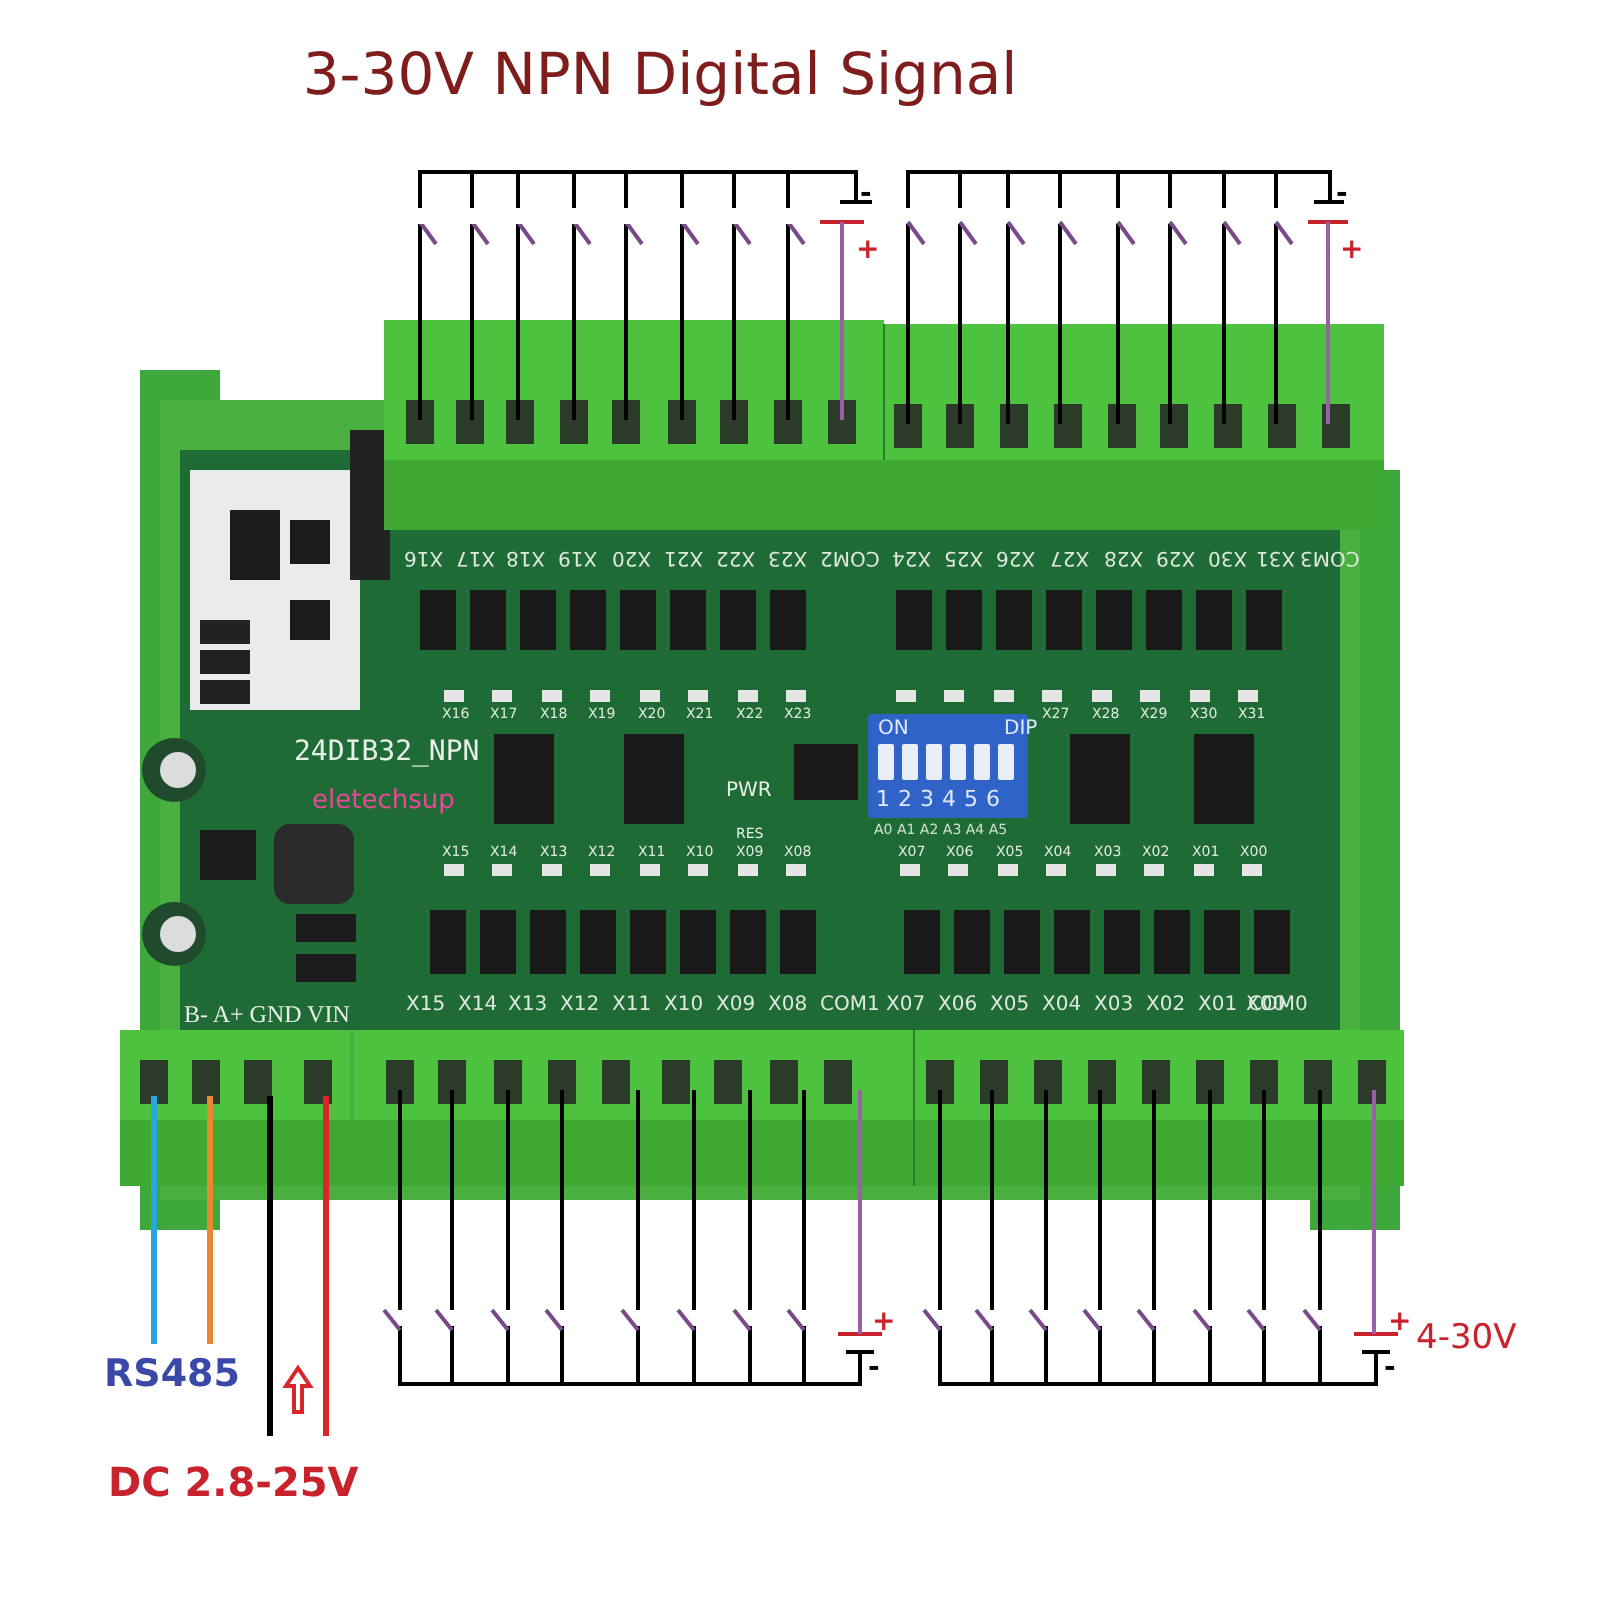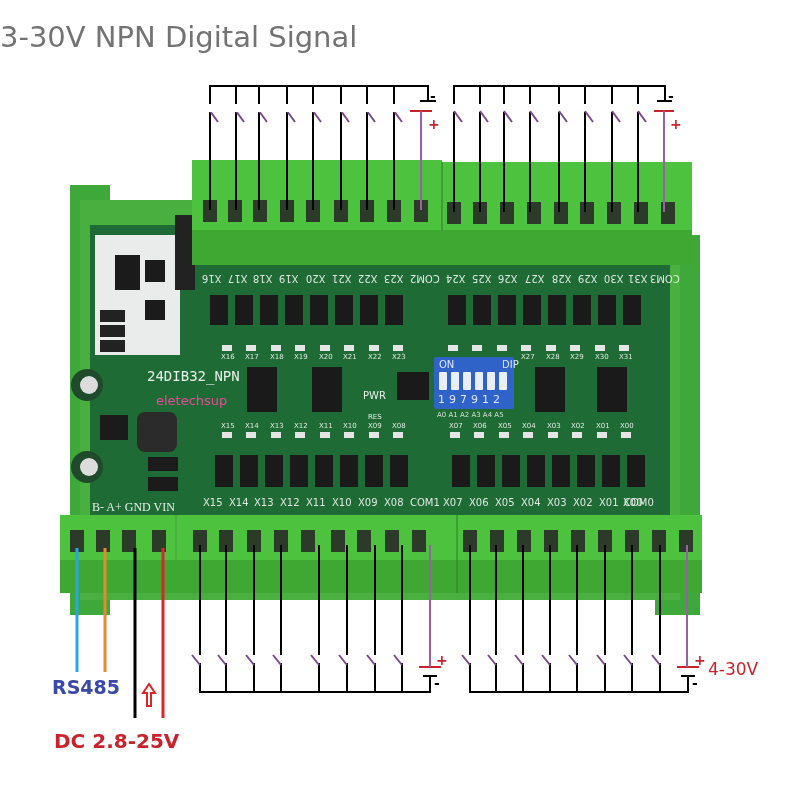--- a/index.html
+++ b/index.html
@@ -1,17 +1,17 @@
 <!DOCTYPE html>
 <html><head>
 <meta charset="utf-8">
 <style>
   html,body{margin:0;padding:0;background:#ffffff;}
   body{width:800px;height:800px;position:relative;overflow:hidden;font-family:"DejaVu Sans",sans-serif;}
-  .title{position:absolute;left:0;top:20px;width:660px;text-align:left;color:#737373;font-size:29px;font-family:"DejaVu Sans",sans-serif;}
+  .title{position:absolute;left:0;top:20px;width:660px;text-align:center;color:#7f1d1d;font-size:29px;font-family:"DejaVu Sans",sans-serif;}
   svg{position:absolute;left:0;top:0;}
   .rs485{position:absolute;left:52px;top:676px;color:#3a49a8;font-size:19px;font-weight:bold;font-family:"DejaVu Sans",sans-serif;}
   .dc{position:absolute;left:54px;top:729px;color:#c8232c;font-size:20px;font-weight:bold;font-family:"DejaVu Sans",sans-serif;}
   .v330{position:absolute;left:708px;top:659px;color:#c8232c;font-size:17px;font-family:"DejaVu Sans",sans-serif;}
   .brd-name{position:absolute;left:147px;top:368px;color:#e8efe8;font-size:14px;font-family:"DejaVu Sans Mono",monospace;}
   .brd-brand{position:absolute;left:156px;top:393px;color:#ec4899;font-size:13px;font-family:"DejaVu Sans",sans-serif;}
   .pwr{position:absolute;left:363px;top:390px;color:#e8efe8;font-size:10px;font-family:"DejaVu Sans",sans-serif;}
   .res{position:absolute;left:368px;top:413px;color:#e8efe8;font-size:7px;font-family:"DejaVu Sans",sans-serif;}
   .dip{position:absolute;left:434px;top:357px;width:80px;height:52px;background:#2f63c8;border-radius:2px;}
   .dip-on{position:absolute;left:5px;top:2px;color:#dfe8ff;font-size:10px;font-family:"DejaVu Sans",sans-serif;}
@@ -358,21 +358,21 @@
 
 <div class="dip">
   <span class="dip-on">ON</span>
   <span class="dip-dip">DIP</span>
   <span class="dip-sw" style="left:5px"></span>
   <span class="dip-sw" style="left:17px"></span>
   <span class="dip-sw" style="left:29px"></span>
   <span class="dip-sw" style="left:41px"></span>
   <span class="dip-sw" style="left:53px"></span>
   <span class="dip-sw" style="left:65px"></span>
-  <span class="dip-nums">197912</span>
+  <span class="dip-nums">123456</span>
 </div>
 <div class="addr">A0 A1 A2 A3 A4 A5</div>
 
 <div class="pin-top" style="left:202px">X16</div>
 <div class="pin-top" style="left:228px">X17</div>
 <div class="pin-top" style="left:253px">X18</div>
 <div class="pin-top" style="left:279px">X19</div>
 <div class="pin-top" style="left:306px">X20</div>
 <div class="pin-top" style="left:332px">X21</div>
 <div class="pin-top" style="left:358px">X22</div>

